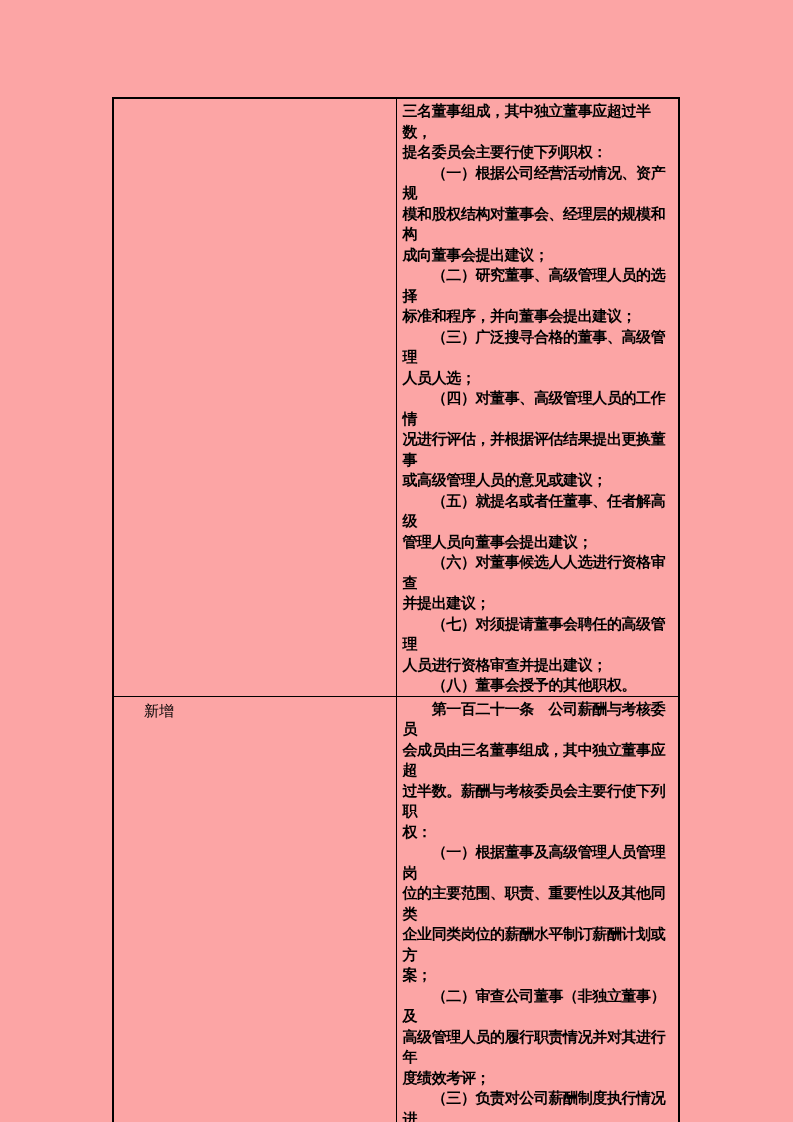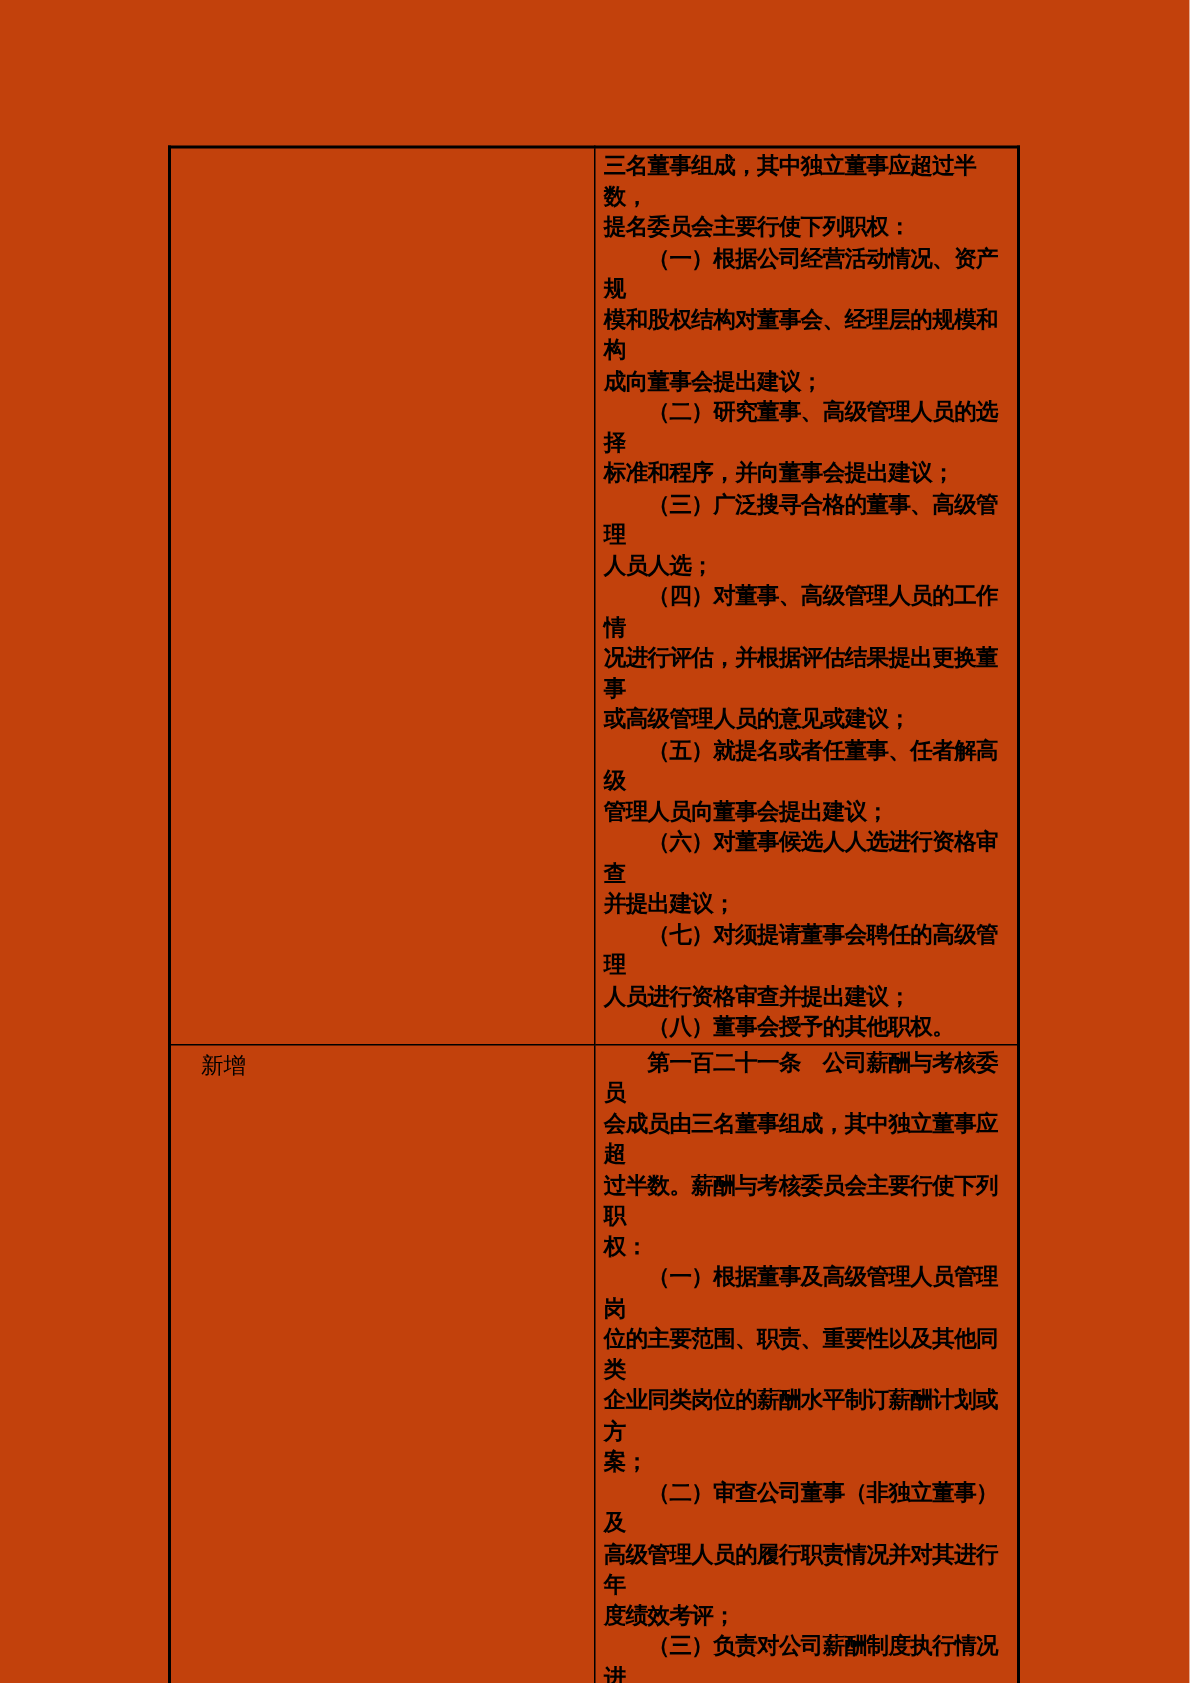--- a/index.html
+++ b/index.html
@@ -10,21 +10,21 @@
   body {
     width: 793px;
     height: 1122px;
     position: relative;
     font-family: "Liberation Serif", serif;
     color: #000000;
   }
   .page {
     position: absolute;
     inset: 0;
-    background: #c2410c;
+    background: #fca5a5;
   }
   .doc-table {
     position: absolute;
     left: 112px;
     top: 97px;
     width: 566px;
     border-collapse: collapse;
     table-layout: fixed;
     border: 2px solid #000000;
   }
@@ -36,21 +36,21 @@
     overflow: hidden;
     padding: 0;
   }
   .row-0 .cell { height: 394px; }
   .row-1 .cell { height: 480px; }
   .label {
     font-family: "Liberation Serif", serif;
     font-weight: 400;
     font-size: 15px;
     line-height: 20px;
-    padding: 4px 4px 0 20px;
+    padding: 4px 4px 0 30px;
     white-space: pre-wrap;
   }
   .content {
     font-family: "Liberation Serif", serif;
     font-weight: 700;
     font-size: 15px;
     line-height: 20.5px;
     letter-spacing: -0.4px;
     padding: 2px 1px 0 6px;
     white-space: pre-wrap;

